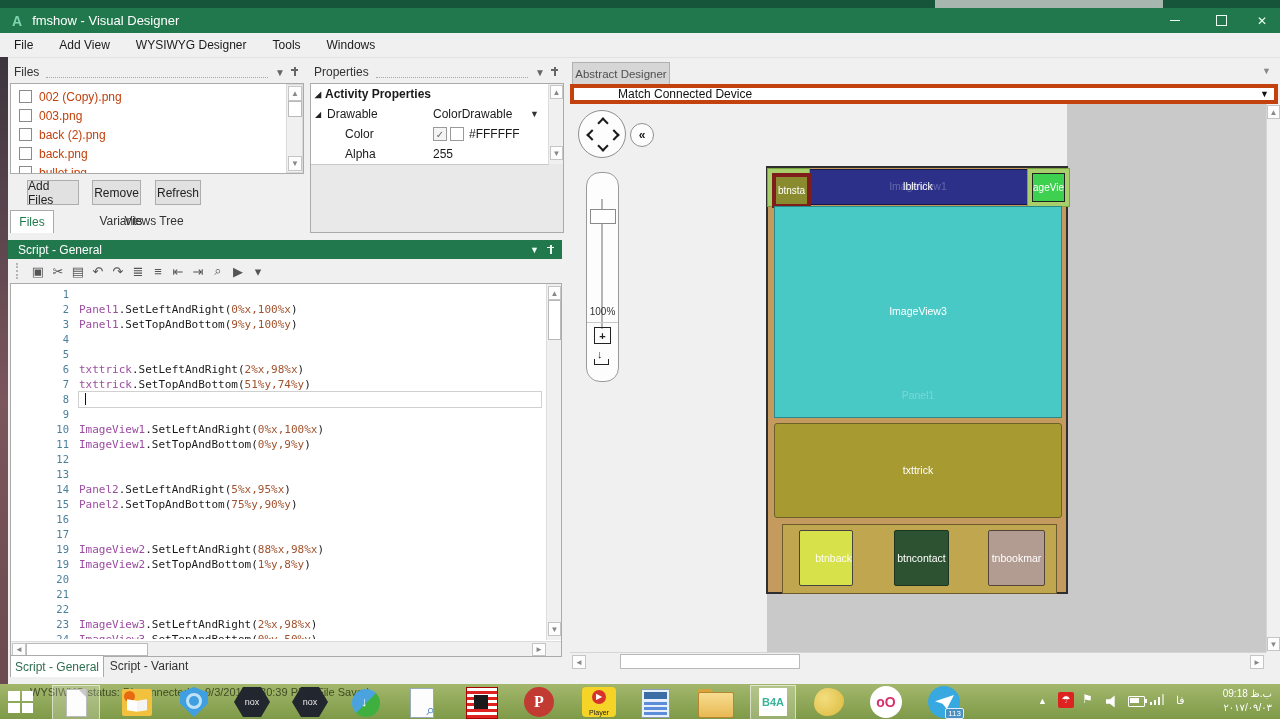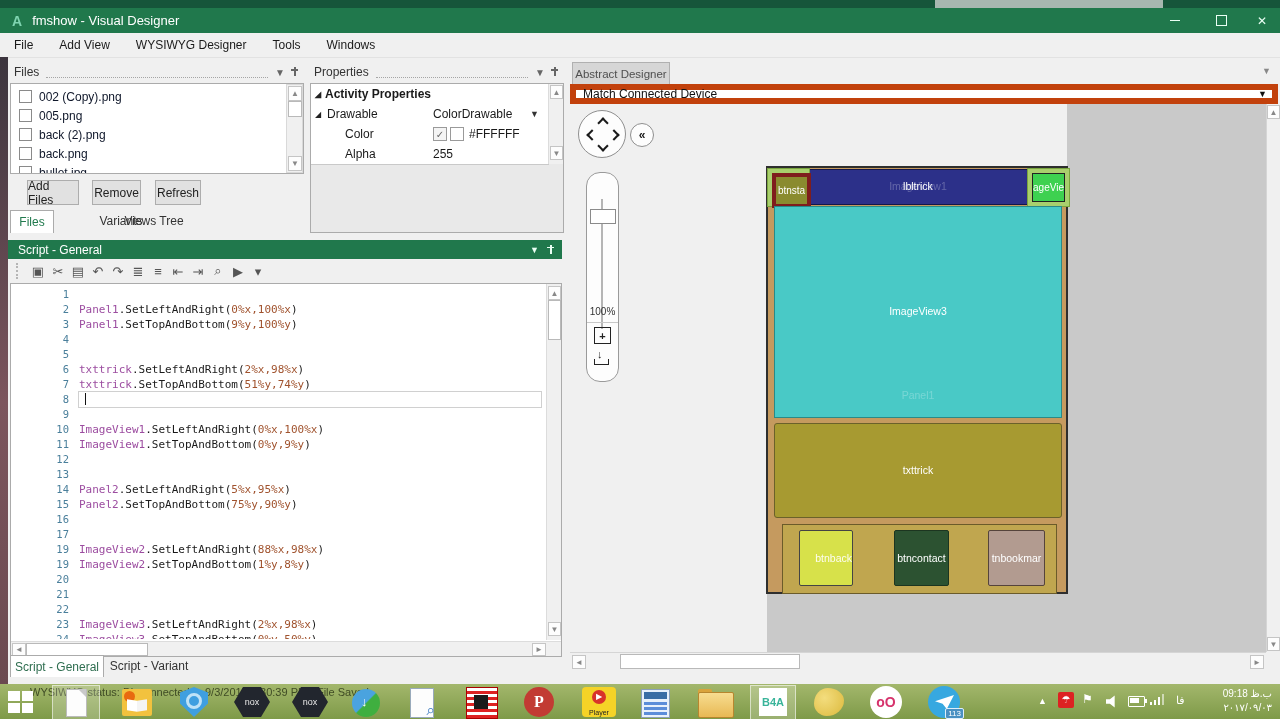--- a/index.html
+++ b/index.html
@@ -20,21 +20,21 @@
   
   .phdr{display:flex;align-items:center;font-size:12px;color:#333;}
   .phdr .leader{flex:1;border-bottom:1px dotted #a5a5a5;margin:0 7px;height:55%;}
   .phdr .chev{color:#666;font-size:10px;margin-right:6px;}
   .pin{position:relative;width:7px;height:10px;margin-right:4px;}
   .pin::before{content:"";position:absolute;left:3px;top:0;width:1.5px;height:9px;background:#666;}
   .pin::after{content:"";position:absolute;left:0;top:2px;width:7px;height:1.5px;background:#666;}
   .pin.white::before,.pin.white::after{background:#eafff4;}
 
   .panelbox{background:#fff;border:1px solid #ababab;}
-  .file-item{display:flex;align-items:center;height:19px;font-size:12px;color:#0f172a;}
+  .file-item{display:flex;align-items:center;height:19px;font-size:12px;color:#c2410c;}
   .cbx{width:11px;height:11px;border:1px solid #8a8a8a;background:#fff;margin:0 7px 0 8px;flex:none;}
   .btn{background:#e1e1e1;border:1px solid #adadad;font-size:12px;color:#222;
        display:flex;align-items:center;justify-content:center;}
   .tab{font-size:12px;color:#333;display:flex;align-items:center;justify-content:center;}
   .tab.active{background:#fff;border:1px solid #ababab;border-bottom:none;}
 
   
   .prow{position:absolute;left:0;right:14px;height:20px;display:flex;align-items:center;
         font-size:12px;color:#1a1a1a;background:#fff;border-bottom:1px solid #ededed;}
   .expander{font-size:8px;color:#222;width:14px;text-align:center;flex:none;}
@@ -117,21 +117,21 @@
   <div class="abs panelbox" style="left:10px;top:83px;width:292px;height:89px;overflow:hidden;">
     <div style="padding-top:3px;">
 
         <div class="file-item">
           <span class="cbx"></span>
           <span>002 (Copy).png</span>
         </div>
 
         <div class="file-item">
           <span class="cbx"></span>
-          <span>005.png</span>
+          <span>003.png</span>
         </div>
 
         <div class="file-item">
           <span class="cbx"></span>
           <span>back (2).png</span>
         </div>
 
         <div class="file-item">
           <span class="cbx"></span>
           <span>back.png</span>
@@ -349,21 +349,21 @@
       <div class="sb-thumb" style="left:15px;top:1px;width:120px;height:11px;"></div>
       <div class="sb-arrow" style="right:15px;top:1px;width:12px;height:11px;">►</div>
     </div>
   </div>
   <div class="abs tab active" style="left:10px;top:655px;width:92px;height:21px;color:#2f6e50;">Script - General</div>
   <div class="abs tab" style="left:106px;top:655px;width:86px;height:21px;">Script - Variant</div>
 
   <div class="abs" style="left:572px;top:62px;width:96px;height:22px;background:#d6d6d6;border:1px solid #b0b0b0;border-bottom:none;color:#4f4f4f;font-size:11.5px;display:flex;align-items:center;justify-content:center;">Abstract Designer</div>
   <span class="abs" style="left:1262px;top:66px;font-size:9px;color:#888;">▼</span>
 
-  <div class="abs" style="left:570px;top:84px;width:708px;height:20px;background:#fff;border:6px solid #c2410c;box-sizing:border-box;display:flex;align-items:center;font-size:12px;color:#111;">
+  <div class="abs" style="left:570px;top:84px;width:708px;height:20px;background:#fff;border:4px solid #c2410c;box-sizing:border-box;display:flex;align-items:center;font-size:12px;color:#111;padding-left:37px;">
     <span style="margin-left:7px;">Match Connected Device</span>
     <span style="flex:1;"></span>
     <span style="font-size:9px;margin-right:5px;">▼</span>
   </div>
 
   <div class="abs" style="left:570px;top:104px;width:696px;height:548px;background:#f0f0f0;"></div>
   <div class="abs" style="left:1067px;top:104px;width:199px;height:548px;background:var(--canvas-gray);"></div>
   <div class="abs" style="left:767px;top:594px;width:499px;height:58px;background:var(--canvas-gray);"></div>
 
   <div class="abs dpad" style="left:578px;top:110px;width:46px;height:46px;">

